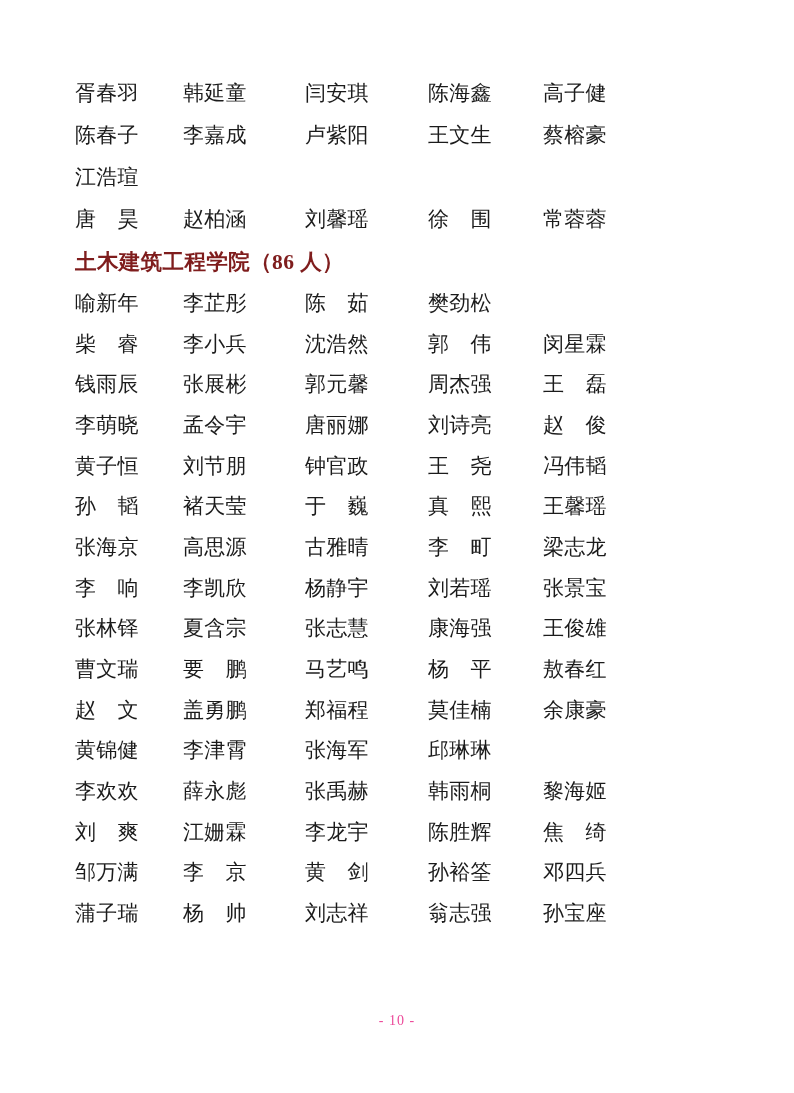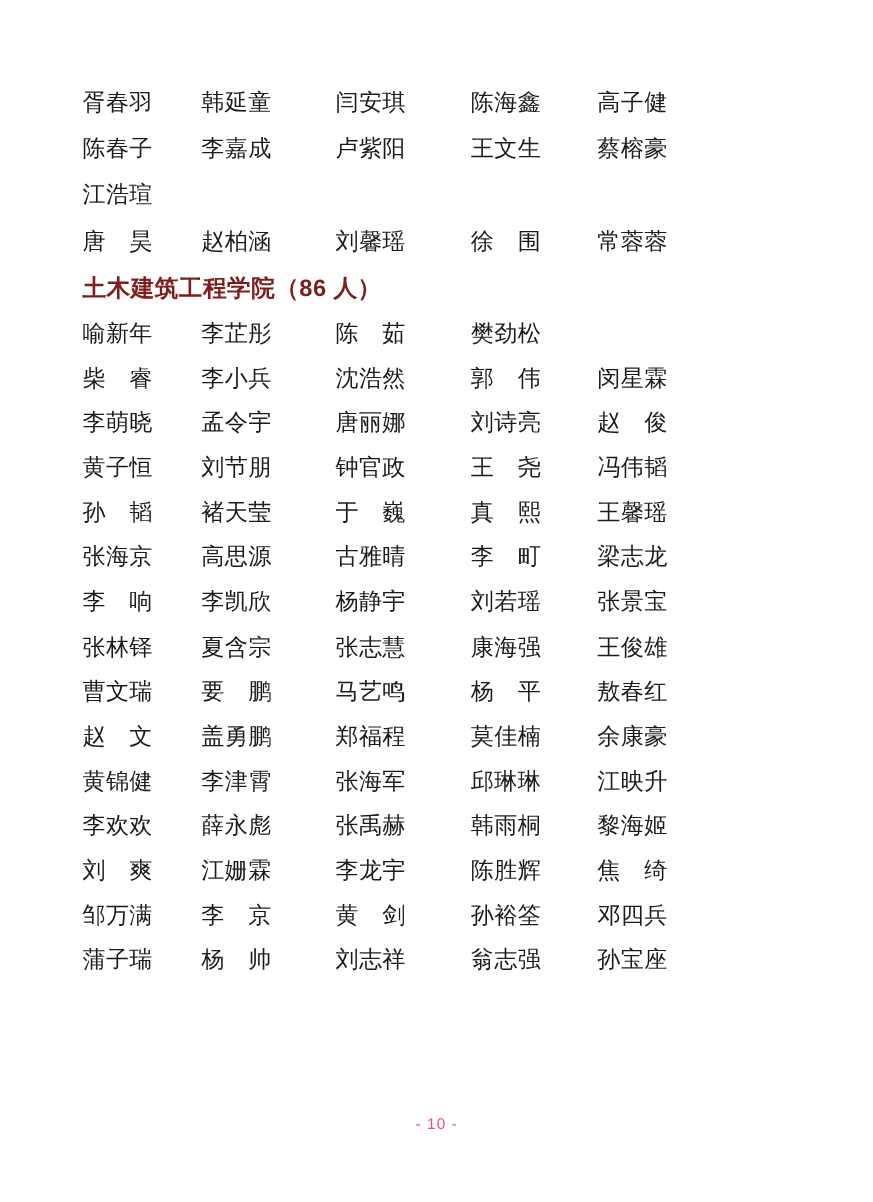--- a/index.html
+++ b/index.html
@@ -6,21 +6,21 @@
     margin: 0;
     padding: 0;
     background: #ffffff;
   }
   .page {
     position: relative;
     width: 794px;
     height: 1093px;
     background: #ffffff;
     overflow: hidden;
-    font-family: Liberation Sans, sans-serif;
+    font-family: Liberation Serif, serif;
     color: #1b1b1b;
   }
   .content {
     position: absolute;
     top: 72px;
     left: 75px;
     right: 70px;
   }
   .name-section { margin: 0; padding: 0; }
   .name-row {
@@ -67,29 +67,30 @@
       <section class="name-section">
         <div class="name-row"><span class="name-cell">胥春羽</span><span class="name-cell">韩延童</span><span class="name-cell">闫安琪</span><span class="name-cell">陈海鑫</span><span class="name-cell">高子健</span></div>
         <div class="name-row"><span class="name-cell">陈春子</span><span class="name-cell">李嘉成</span><span class="name-cell">卢紫阳</span><span class="name-cell">王文生</span><span class="name-cell">蔡榕豪</span></div>
         <div class="name-row"><span class="name-cell">江浩瑄</span></div>
         <div class="name-row"><span class="name-cell">唐　昊</span><span class="name-cell">赵柏涵</span><span class="name-cell">刘馨瑶</span><span class="name-cell">徐　围</span><span class="name-cell">常蓉蓉</span></div>
       </section>
       <section class="name-section">
         <h2 class="section-heading">土木建筑工程学院（86 人）</h2>
         <div class="name-row"><span class="name-cell">喻新年</span><span class="name-cell">李芷彤</span><span class="name-cell">陈　茹</span><span class="name-cell">樊劲松</span></div>
         <div class="name-row"><span class="name-cell">柴　睿</span><span class="name-cell">李小兵</span><span class="name-cell">沈浩然</span><span class="name-cell">郭　伟</span><span class="name-cell">闵星霖</span></div>
+        <div class="name-row"><span class="name-cell">钱雨辰</span><span class="name-cell">张展彬</span><span class="name-cell">郭元馨</span><span class="name-cell">周杰强</span><span class="name-cell">王　磊</span></div>
         <div class="name-row"><span class="name-cell">李萌晓</span><span class="name-cell">孟令宇</span><span class="name-cell">唐丽娜</span><span class="name-cell">刘诗亮</span><span class="name-cell">赵　俊</span></div>
         <div class="name-row"><span class="name-cell">黄子恒</span><span class="name-cell">刘节朋</span><span class="name-cell">钟官政</span><span class="name-cell">王　尧</span><span class="name-cell">冯伟韬</span></div>
         <div class="name-row"><span class="name-cell">孙　韬</span><span class="name-cell">褚天莹</span><span class="name-cell">于　巍</span><span class="name-cell">真　熙</span><span class="name-cell">王馨瑶</span></div>
         <div class="name-row"><span class="name-cell">张海京</span><span class="name-cell">高思源</span><span class="name-cell">古雅晴</span><span class="name-cell">李　町</span><span class="name-cell">梁志龙</span></div>
         <div class="name-row"><span class="name-cell">李　响</span><span class="name-cell">李凯欣</span><span class="name-cell">杨静宇</span><span class="name-cell">刘若瑶</span><span class="name-cell">张景宝</span></div>
         <div class="name-row"><span class="name-cell">张林铎</span><span class="name-cell">夏含宗</span><span class="name-cell">张志慧</span><span class="name-cell">康海强</span><span class="name-cell">王俊雄</span></div>
         <div class="name-row"><span class="name-cell">曹文瑞</span><span class="name-cell">要　鹏</span><span class="name-cell">马艺鸣</span><span class="name-cell">杨　平</span><span class="name-cell">敖春红</span></div>
         <div class="name-row"><span class="name-cell">赵　文</span><span class="name-cell">盖勇鹏</span><span class="name-cell">郑福程</span><span class="name-cell">莫佳楠</span><span class="name-cell">余康豪</span></div>
-        <div class="name-row"><span class="name-cell">黄锦健</span><span class="name-cell">李津霄</span><span class="name-cell">张海军</span><span class="name-cell">邱琳琳</span><span class="name-cell">江映升</span></div>
+        <div class="name-row"><span class="name-cell">黄锦健</span><span class="name-cell">李津霄</span><span class="name-cell">张海军</span><span class="name-cell">邱琳琳</span></div>
         <div class="name-row"><span class="name-cell">李欢欢</span><span class="name-cell">薛永彪</span><span class="name-cell">张禹赫</span><span class="name-cell">韩雨桐</span><span class="name-cell">黎海姬</span></div>
         <div class="name-row"><span class="name-cell">刘　爽</span><span class="name-cell">江姗霖</span><span class="name-cell">李龙宇</span><span class="name-cell">陈胜辉</span><span class="name-cell">焦　绮</span></div>
         <div class="name-row"><span class="name-cell">邹万满</span><span class="name-cell">李　京</span><span class="name-cell">黄　剑</span><span class="name-cell">孙裕筌</span><span class="name-cell">邓四兵</span></div>
         <div class="name-row"><span class="name-cell">蒲子瑞</span><span class="name-cell">杨　帅</span><span class="name-cell">刘志祥</span><span class="name-cell">翁志强</span><span class="name-cell">孙宝座</span></div>
       </section>
     </main>
   <div class="footer">
     <span>- 10 -</span>
   </div>
 </div>

